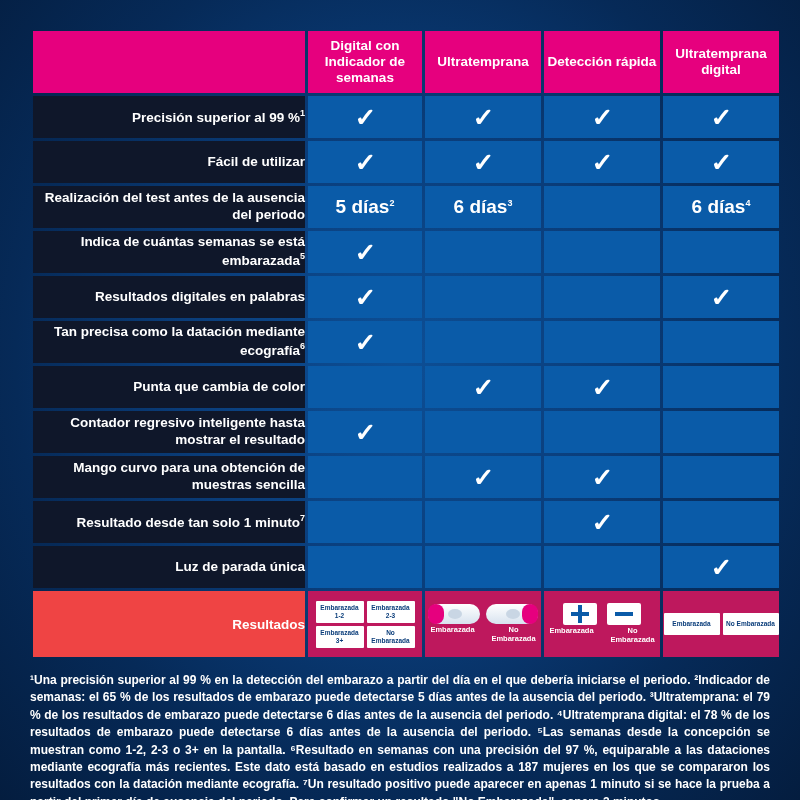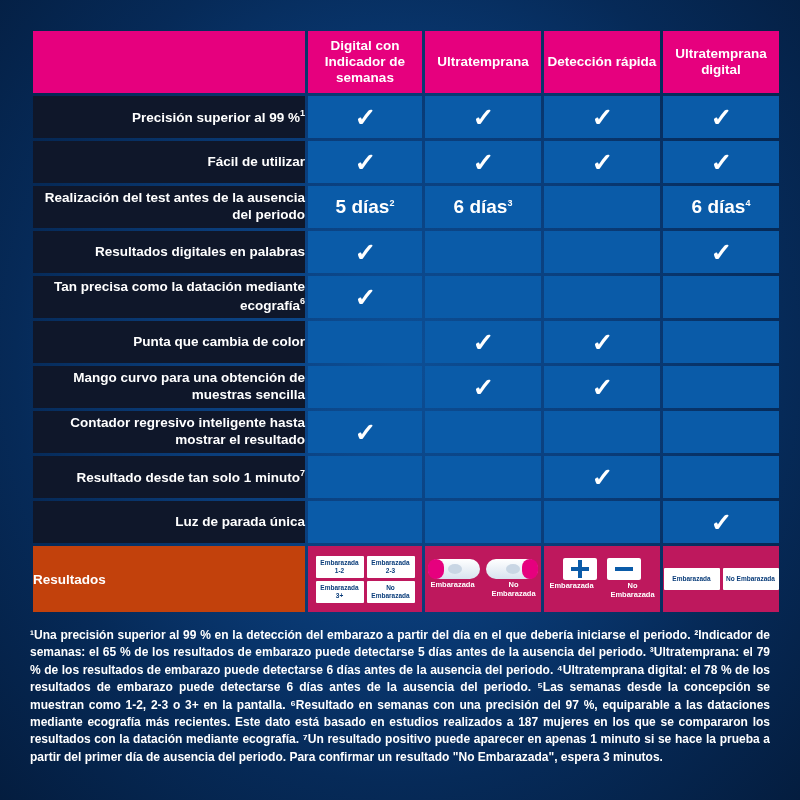--- a/index.html
+++ b/index.html
@@ -55,25 +55,25 @@
     transform:scaleX(1.05);
   }
   .days{
     font-size:19px;
     font-weight:bold;
     color:#fff;
   }
   sup{font-size:9px;vertical-align:super;}
   .rowlabel sup{font-size:9px;}
   .results-label{
-    background:#c2410c;
+    background:#ef4444;
     color:#fff;
     font-size:13.5px;
     font-weight:bold;
-    text-align:left;
+    text-align:right;
     padding:8px 14px 8px 10px;
   }
   .results-cell{
     background:#be185d;
     height:66px;
     text-align:center;
     padding:5px 4px;
   }
   
   .tiles{display:flex;flex-wrap:wrap;justify-content:center;gap:3px;}
@@ -167,20 +167,27 @@
           <td class="cell"><span class="check">✓</span></td>
         </tr>
         <tr>
           <td class="rowlabel">Realización del test antes de la ausencia del periodo</td>
           <td class="cell"><span class="days">5 días<sup>2</sup></span></td>
           <td class="cell"><span class="days">6 días<sup>3</sup></span></td>
           <td class="cell"></td>
           <td class="cell"><span class="days">6 días<sup>4</sup></span></td>
         </tr>
         <tr>
+          <td class="rowlabel">Indica de cuántas semanas se está embarazada<sup>5</sup></td>
+          <td class="cell"><span class="check">✓</span></td>
+          <td class="cell"></td>
+          <td class="cell"></td>
+          <td class="cell"></td>
+        </tr>
+        <tr>
           <td class="rowlabel">Resultados digitales en palabras</td>
           <td class="cell"><span class="check">✓</span></td>
           <td class="cell"></td>
           <td class="cell"></td>
           <td class="cell"><span class="check">✓</span></td>
         </tr>
         <tr>
           <td class="rowlabel">Tan precisa como la datación mediante ecografía<sup>6</sup></td>
           <td class="cell"><span class="check">✓</span></td>
           <td class="cell"></td>
@@ -188,31 +195,31 @@
           <td class="cell"></td>
         </tr>
         <tr>
           <td class="rowlabel">Punta que cambia de color</td>
           <td class="cell"></td>
           <td class="cell"><span class="check">✓</span></td>
           <td class="cell"><span class="check">✓</span></td>
           <td class="cell"></td>
         </tr>
         <tr>
+          <td class="rowlabel">Contador regresivo inteligente hasta mostrar el resultado</td>
+          <td class="cell"><span class="check">✓</span></td>
+          <td class="cell"></td>
+          <td class="cell"></td>
+          <td class="cell"></td>
+        </tr>
+        <tr>
           <td class="rowlabel">Mango curvo para una obtención de muestras sencilla</td>
           <td class="cell"></td>
           <td class="cell"><span class="check">✓</span></td>
           <td class="cell"><span class="check">✓</span></td>
-          <td class="cell"></td>
-        </tr>
-        <tr>
-          <td class="rowlabel">Contador regresivo inteligente hasta mostrar el resultado</td>
-          <td class="cell"><span class="check">✓</span></td>
-          <td class="cell"></td>
-          <td class="cell"></td>
           <td class="cell"></td>
         </tr>
         <tr>
           <td class="rowlabel">Resultado desde tan solo 1 minuto<sup>7</sup></td>
           <td class="cell"></td>
           <td class="cell"></td>
           <td class="cell"><span class="check">✓</span></td>
           <td class="cell"></td>
         </tr>
         <tr>

